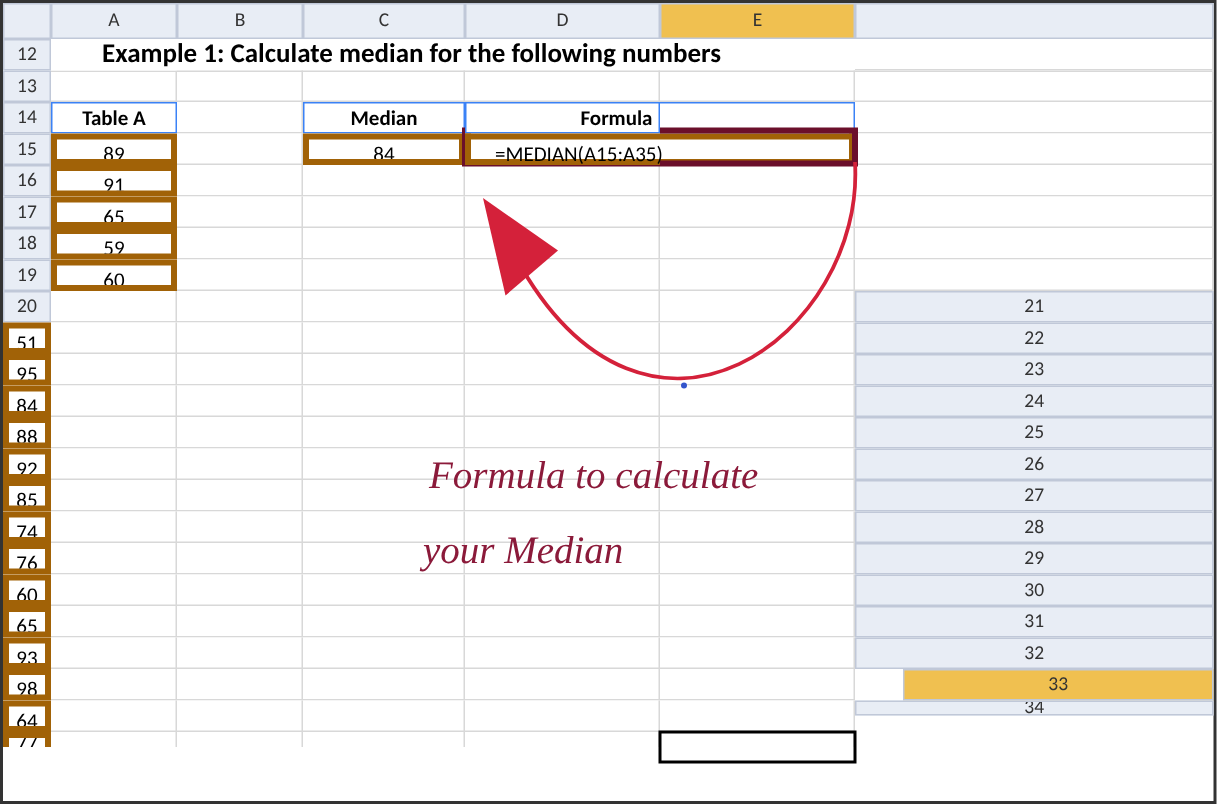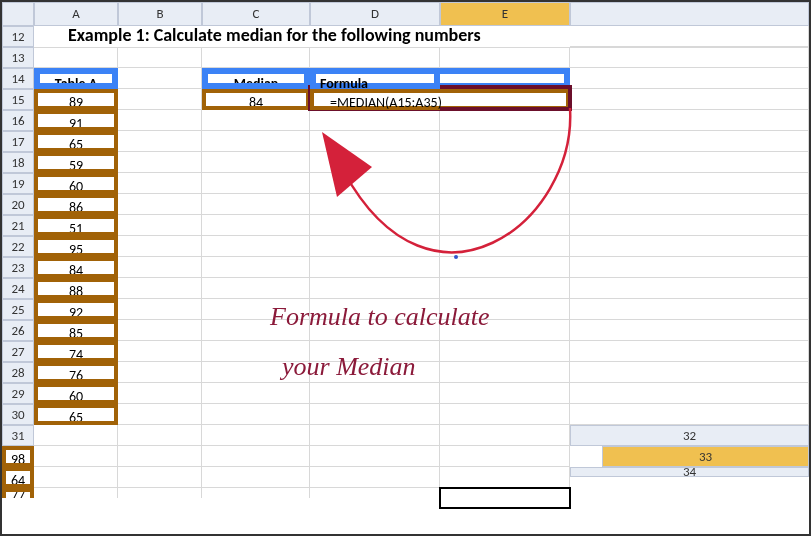--- a/index.html
+++ b/index.html
@@ -53,21 +53,21 @@
       text-align: left;
       font-weight: bold;
       font-size: 18px;
       border: none;
       white-space: nowrap;
       overflow: visible;
       padding-left: 34px;
     }
     .header-cell {
       font-weight: bold;
-      border: 6px solid #3b82f6;
+      border: 1px solid #3b82f6;
     }
     .data-cell {
       border: 4px solid #a16207;
     }
     .annotation {
       position: absolute;
       color: #8b1a3a;
       font-family: 'Segoe Script', cursive;
       font-size: 26px;
       font-style: italic;
@@ -117,21 +117,21 @@
   <div class="cell grid-line-top"></div>
   <div class="cell grid-line-top"></div>
   <div class="cell grid-line-top"></div>
   <div class="cell grid-line-top"></div>
   <div class="cell grid-line-top"></div>
 
   <div class="row-header">14</div>
   <div class="cell header-cell">Table A</div>
   <div class="cell"></div>
   <div class="cell header-cell">Median</div>
-  <div class="cell header-cell spanning" style="text-align:left;">Formula</div>
+  <div class="cell header-cell spanning" style="text-align:right;">Formula</div>
   <div class="cell header-cell" style="border-left:none;"></div>
   <div class="cell"></div>
 
   <div class="row-header">15</div>
   <div class="cell data-cell">89</div>
   <div class="cell"></div>
   <div class="cell data-cell">84</div>
   <div class="cell data-cell spanning" style="text-align:center; overflow:visible; border-right:none;padding-left:16px;">=MEDIAN(A15:A35)</div>
   <div class="cell data-cell" style="border-left:none;"></div>
   <div class="cell"></div>
@@ -162,21 +162,20 @@
 
   <div class="row-header">19</div>
   <div class="cell data-cell">60</div>
   <div class="cell"></div>
     <div class="cell"></div>
     <div class="cell"></div>
     <div class="cell"></div>
     <div class="cell"></div>
 
   <div class="row-header">20</div>
-  <div class="cell data-cell">86</div>
   <div class="cell"></div>
     <div class="cell"></div>
     <div class="cell"></div>
     <div class="cell"></div>
     <div class="cell"></div>
 
   <div class="row-header">21</div>
   <div class="cell data-cell">51</div>
   <div class="cell"></div>
     <div class="cell"></div>
@@ -250,20 +249,21 @@
 
   <div class="row-header">30</div>
   <div class="cell data-cell">65</div>
   <div class="cell"></div>
     <div class="cell"></div>
     <div class="cell"></div>
     <div class="cell"></div>
     <div class="cell"></div>
 
   <div class="row-header">31</div>
+  <div class="cell data-cell">93</div>
   <div class="cell"></div>
     <div class="cell"></div>
     <div class="cell"></div>
     <div class="cell"></div>
     <div class="cell"></div>
 
   <div class="row-header">32</div>
   <div class="cell data-cell">98</div>
   <div class="cell"></div>
     <div class="cell"></div>
@@ -292,14 +292,14 @@
 
 <div class="selected-cell" style="left:437px; top:485px; width:132px; height:22px;"></div>
 
 <svg class="arrow" style="left:280px; top:100px; width:310px; height:200px;">
   <path d="M 288 6 C 295 120, 150 230, 62 70" stroke="#d4213a" stroke-width="2.5" fill="none"></path>
   <polygon points="40,30 90,65 55,95" fill="#d4213a"></polygon>
 </svg>
 
 <div style="position:absolute; left:452px; top:253px; width:4px; height:4px; background:#3355cc; border-radius:50%;"></div>
 
-<div class="annotation" style="left:268px; top:300px;font-style:italic;">Formula to calculate</div>
+<div class="annotation" style="left:284px; top:300px;font-style:italic;">Formula to calculate</div>
 <div class="annotation" style="left:280px; top:350px;">your Median</div>
 
 </body></html>

